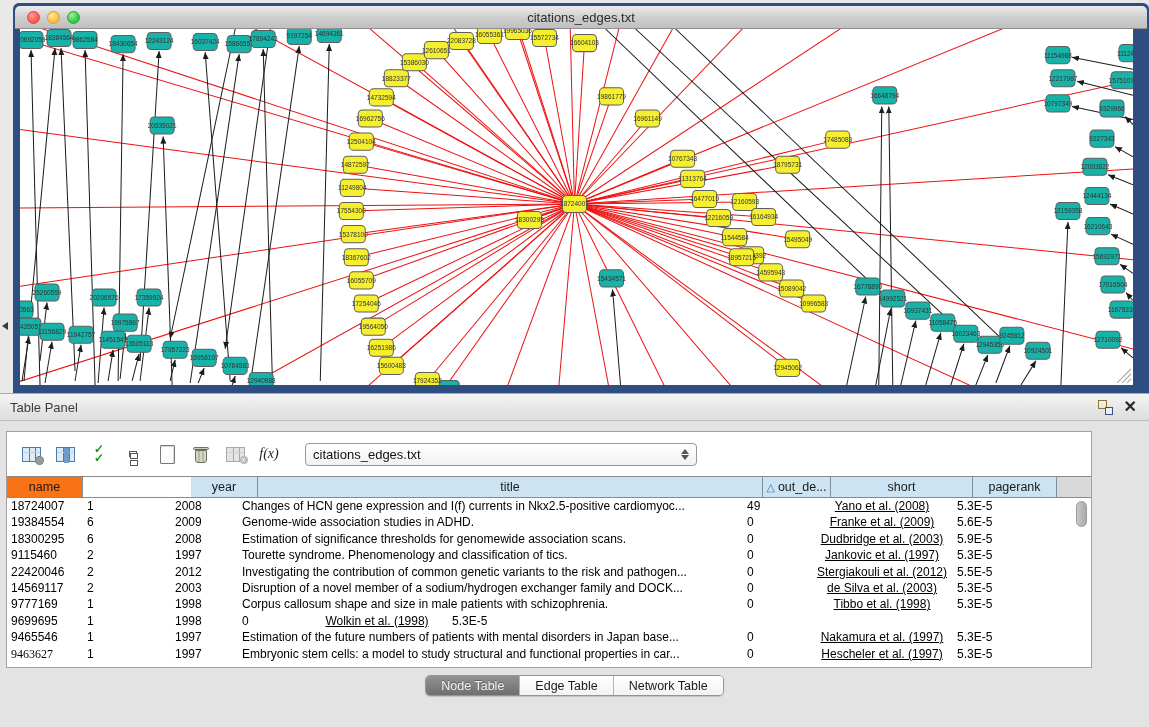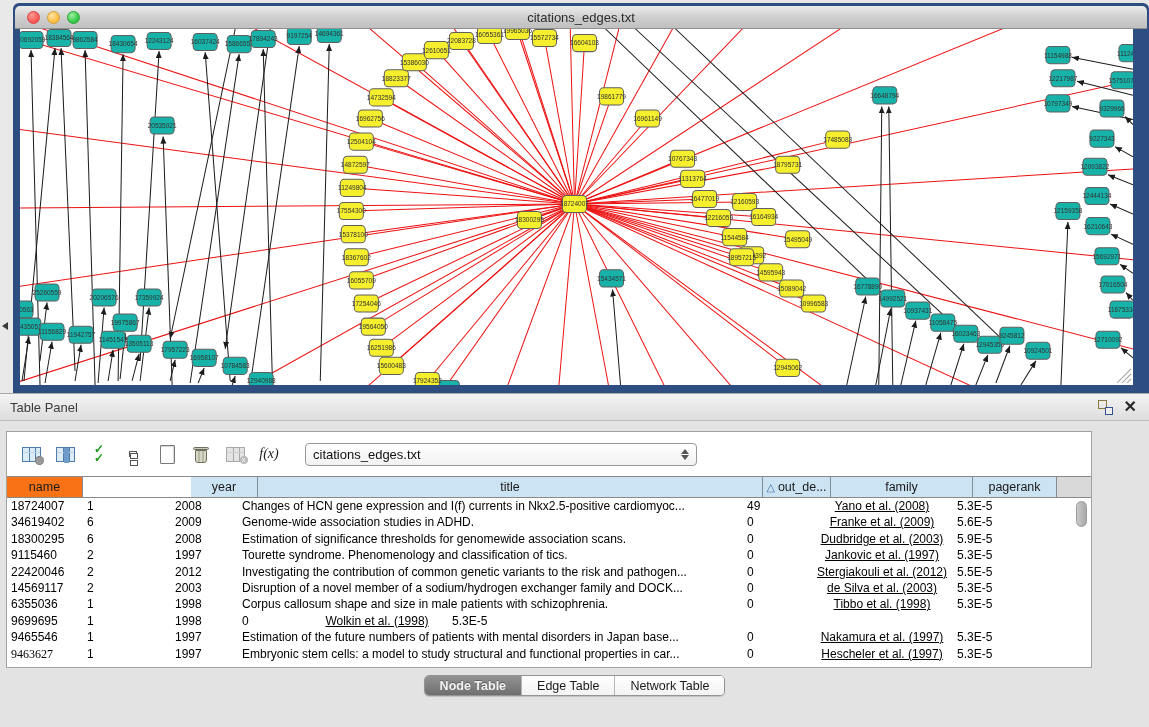--- a/index.html
+++ b/index.html
@@ -81,21 +81,21 @@
   .td{font-size:12px;color:#000;line-height:16.4px;white-space:nowrap;overflow:hidden;padding-left:4px;}
   .td.center{text-align:center;padding-left:0;text-decoration:underline;}
   .vscroll{position:absolute;right:3px;top:24px;width:13px;height:160px;}
   .vscroll .thumb{width:11px;height:26px;margin:1px auto 0;border-radius:6px;background:linear-gradient(90deg,#c9c9c9,#a9a9a9);border:1px solid #9a9a9a;}
 
   .tabs-row{position:absolute;left:0;right:0;top:281px;display:flex;justify-content:center;}
   .seg{display:flex;border:1px solid #949494;border-radius:5px;overflow:hidden;height:21px;background:#fdfdfd;
     box-shadow:0 1px 1px rgba(0,0,0,.15);}
   .seg .tab{padding:0 15px;font-size:12.5px;line-height:20px;color:#1b1b1b;border-left:1px solid #b5b5b5;cursor:pointer;background:linear-gradient(#ffffff,#f3f3f3);}
   .seg .tab:first-child{border-left:none;}
-  .seg .tab.active{background:linear-gradient(#929292,#6f6f6f);color:#f3f3f3;text-shadow:0 -1px 0 rgba(0,0,0,.3);font-weight:bold;}
+  .seg .tab.active{background:linear-gradient(#929292,#6f6f6f);color:#f3f3f3;text-shadow:0 -1px 0 rgba(0,0,0,.3);}
 
   .statusbar{position:absolute;left:0;right:0;bottom:0;height:27px;border-top:1px solid #c6c6c6;
     display:flex;align-items:center;justify-content:flex-end;padding-right:13px;gap:7px;font-size:11px;color:#222;}
   .mem-dot{width:13px;height:13px;border-radius:50%;background:radial-gradient(circle at 35% 30%,#8fe690,#2fae35 70%);border:1px solid #237f29;}
 </style>
 </head>
 <body>
 
 <div id="desktop">
 
@@ -694,39 +694,39 @@
               <span>year</span>
             </div>
             <div class="th" style="width: 505px;">
               <span>title</span>
             </div>
             <div class="th" style="width: 68px;">
               <span class="sort">△</span>
               <span>out_de...</span>
             </div>
             <div class="th" style="width: 142px;">
-              <span>family</span>
+              <span>short</span>
             </div>
             <div class="th" style="width: 84px;">
               <span>pagerank</span>
             </div>
             <div class="th filler"></div>
           </div>
         <div class="tbody" id="tbody">
             <div class="tr">
               <div class="td" style="width: 76px;">18724007</div>
               <div class="td" style="width: 88px;">1</div>
               <div class="td" style="width: 67px;">2008</div>
               <div class="td" style="width: 505px;">Changes of HCN gene expression and I(f) currents in Nkx2.5-positive cardiomyoc...</div>
               <div class="td" style="width: 68px;">49</div>
               <div class="td center" style="width: 142px;">Yano et al. (2008)</div>
               <div class="td" style="width: 84px;">5.3E-5</div>
             </div>
             <div class="tr">
-              <div class="td" style="width: 76px;">34619402</div>
+              <div class="td" style="width: 76px;">19384554</div>
               <div class="td" style="width: 88px;">6</div>
               <div class="td" style="width: 67px;">2009</div>
               <div class="td" style="width: 505px;">Genome-wide association studies in ADHD.</div>
               <div class="td" style="width: 68px;">0</div>
               <div class="td center" style="width: 142px;">Franke et al. (2009)</div>
               <div class="td" style="width: 84px;">5.6E-5</div>
             </div>
             <div class="tr">
               <div class="td" style="width: 76px;">18300295</div>
               <div class="td" style="width: 88px;">6</div>
@@ -757,21 +757,21 @@
             <div class="tr">
               <div class="td" style="width: 76px;">14569117</div>
               <div class="td" style="width: 88px;">2</div>
               <div class="td" style="width: 67px;">2003</div>
               <div class="td" style="width: 505px;">Disruption of a novel member of a sodium/hydrogen exchanger family and DOCK...</div>
               <div class="td" style="width: 68px;">0</div>
               <div class="td center" style="width: 142px;">de Silva et al. (2003)</div>
               <div class="td" style="width: 84px;">5.3E-5</div>
             </div>
             <div class="tr">
-              <div class="td" style="width: 76px;">6355036</div>
+              <div class="td" style="width: 76px;">9777169</div>
               <div class="td" style="width: 88px;">1</div>
               <div class="td" style="width: 67px;">1998</div>
               <div class="td" style="width: 505px;">Corpus callosum shape and size in male patients with schizophrenia.</div>
               <div class="td" style="width: 68px;">0</div>
               <div class="td center" style="width: 142px;">Tibbo et al. (1998)</div>
               <div class="td" style="width: 84px;">5.3E-5</div>
             </div>
             <div class="tr">
               <div class="td" style="width: 76px;">9699695</div>
               <div class="td" style="width: 88px;">1</div>

